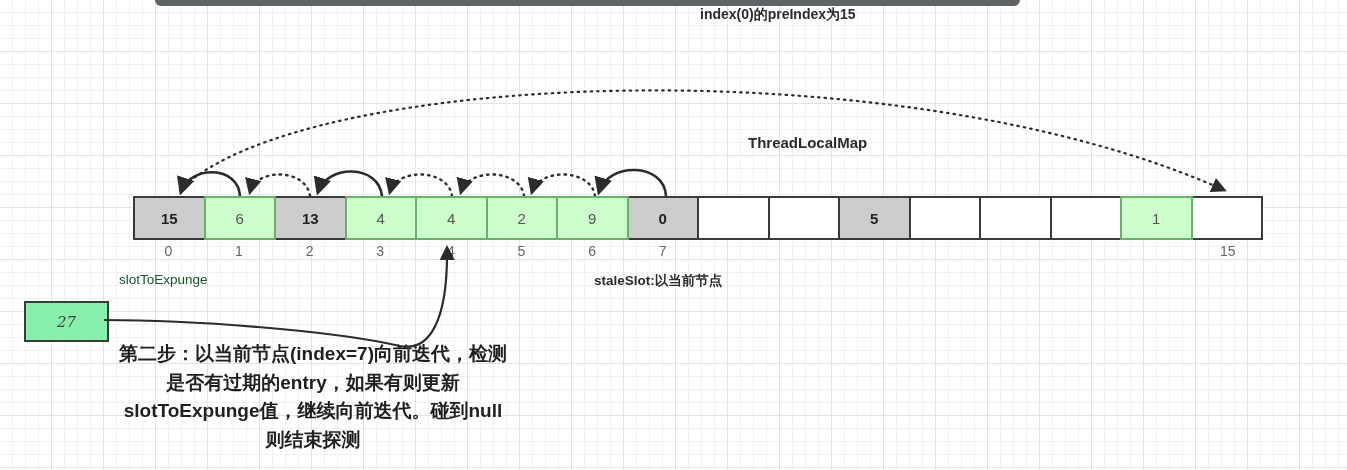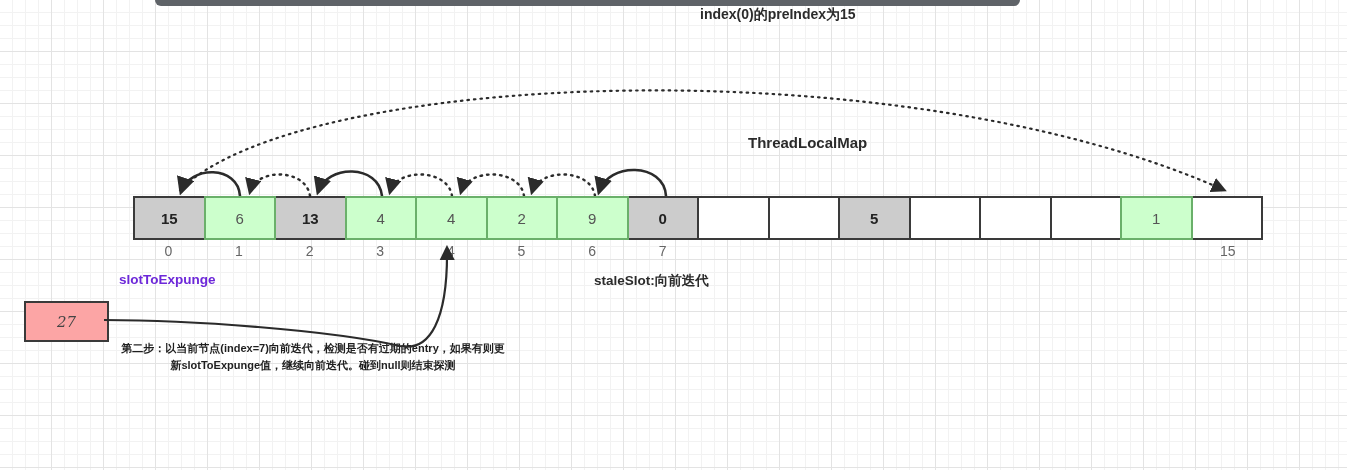--- a/index.html
+++ b/index.html
@@ -41,36 +41,36 @@
   .cell.gray{background:#cccccc;border-color:#3a3a3a;color:#222;font-weight:bold;}
   .cell.green{background:#ccffcc;border-color:#6ab06a;color:#555555;z-index:2;}
   .cell.empty{background:#ffffff;}
   .idx-row{position:absolute;left:133px;top:243px;width:1130px;height:22px;}
   .idx{
     position:absolute;font-size:14px;color:#666666;
     transform:translateX(-50%);white-space:nowrap;
   }
   .lbl-slot{
     position:absolute;left:119px;top:272px;
-    font-size:13.5px;font-weight:bold;color:#6d28d9;white-space:nowrap;
+    font-size:13.5px;font-weight:normal;color:#14532d;white-space:nowrap;
   }
   .lbl-stale{
     position:absolute;left:594px;top:272px;
     font-size:13.5px;font-weight:bold;color:#2b2b2b;white-space:nowrap;
   }
   .note-box{
     position:absolute;left:24px;top:301px;width:81px;height:37px;
-    border:2px solid #3a3a3a;background:#fca5a5;
+    border:2px solid #3a3a3a;background:#86efac;
     display:flex;align-items:center;justify-content:center;
     font-family:"DejaVu Serif", serif;font-style:italic;
     font-size:15px;color:#444444;
   }
   .bottom-text{
     position:absolute;left:118px;top:340px;width:390px;
-    text-align:center;font-size:11px;font-weight:bold;line-height:1.5;
+    text-align:center;font-size:19px;font-weight:bold;line-height:1.5;
     color:#1f1f1f;
   }
   svg.overlay{position:absolute;left:0;top:0;width:1347px;height:470px;pointer-events:none;}
 </style>
 </head>
 <body>
 
 <div class="scrollbar-top"></div>
 
 <div class="title-top">index(0)的preIndex为15</div>
@@ -100,21 +100,21 @@
     <span class="idx" style="left: 176.562px;">2</span>
     <span class="idx" style="left: 247.188px;">3</span>
     <span class="idx" style="left: 317.812px;">4</span>
     <span class="idx" style="left: 388.438px;">5</span>
     <span class="idx" style="left: 459.062px;">6</span>
     <span class="idx" style="left: 529.688px;">7</span>
     <span class="idx" style="left: 1094.69px;">15</span>
   </div>
 
 <div class="lbl-slot">slotToExpunge</div>
-<div class="lbl-stale">staleSlot:向前迭代</div>
+<div class="lbl-stale">staleSlot:以当前节点</div>
 
 <div class="note-box">27</div>
 
 <div class="bottom-text">第二步：以当前节点(index=7)向前迭代，检测是否有过期的entry，如果有则更新slotToExpunge值，继续向前迭代。碰到null则结束探测</div>
 
 <svg class="overlay" viewBox="0 0 1347 470">
   <defs>
     <marker id="ah" viewBox="0 0 10 10" refX="8" refY="5" markerWidth="7" markerHeight="7" orient="auto-start-reverse">
       <path d="M 0 0 L 10 5 L 0 10 z" fill="#2b2b2b"></path>
     </marker>

